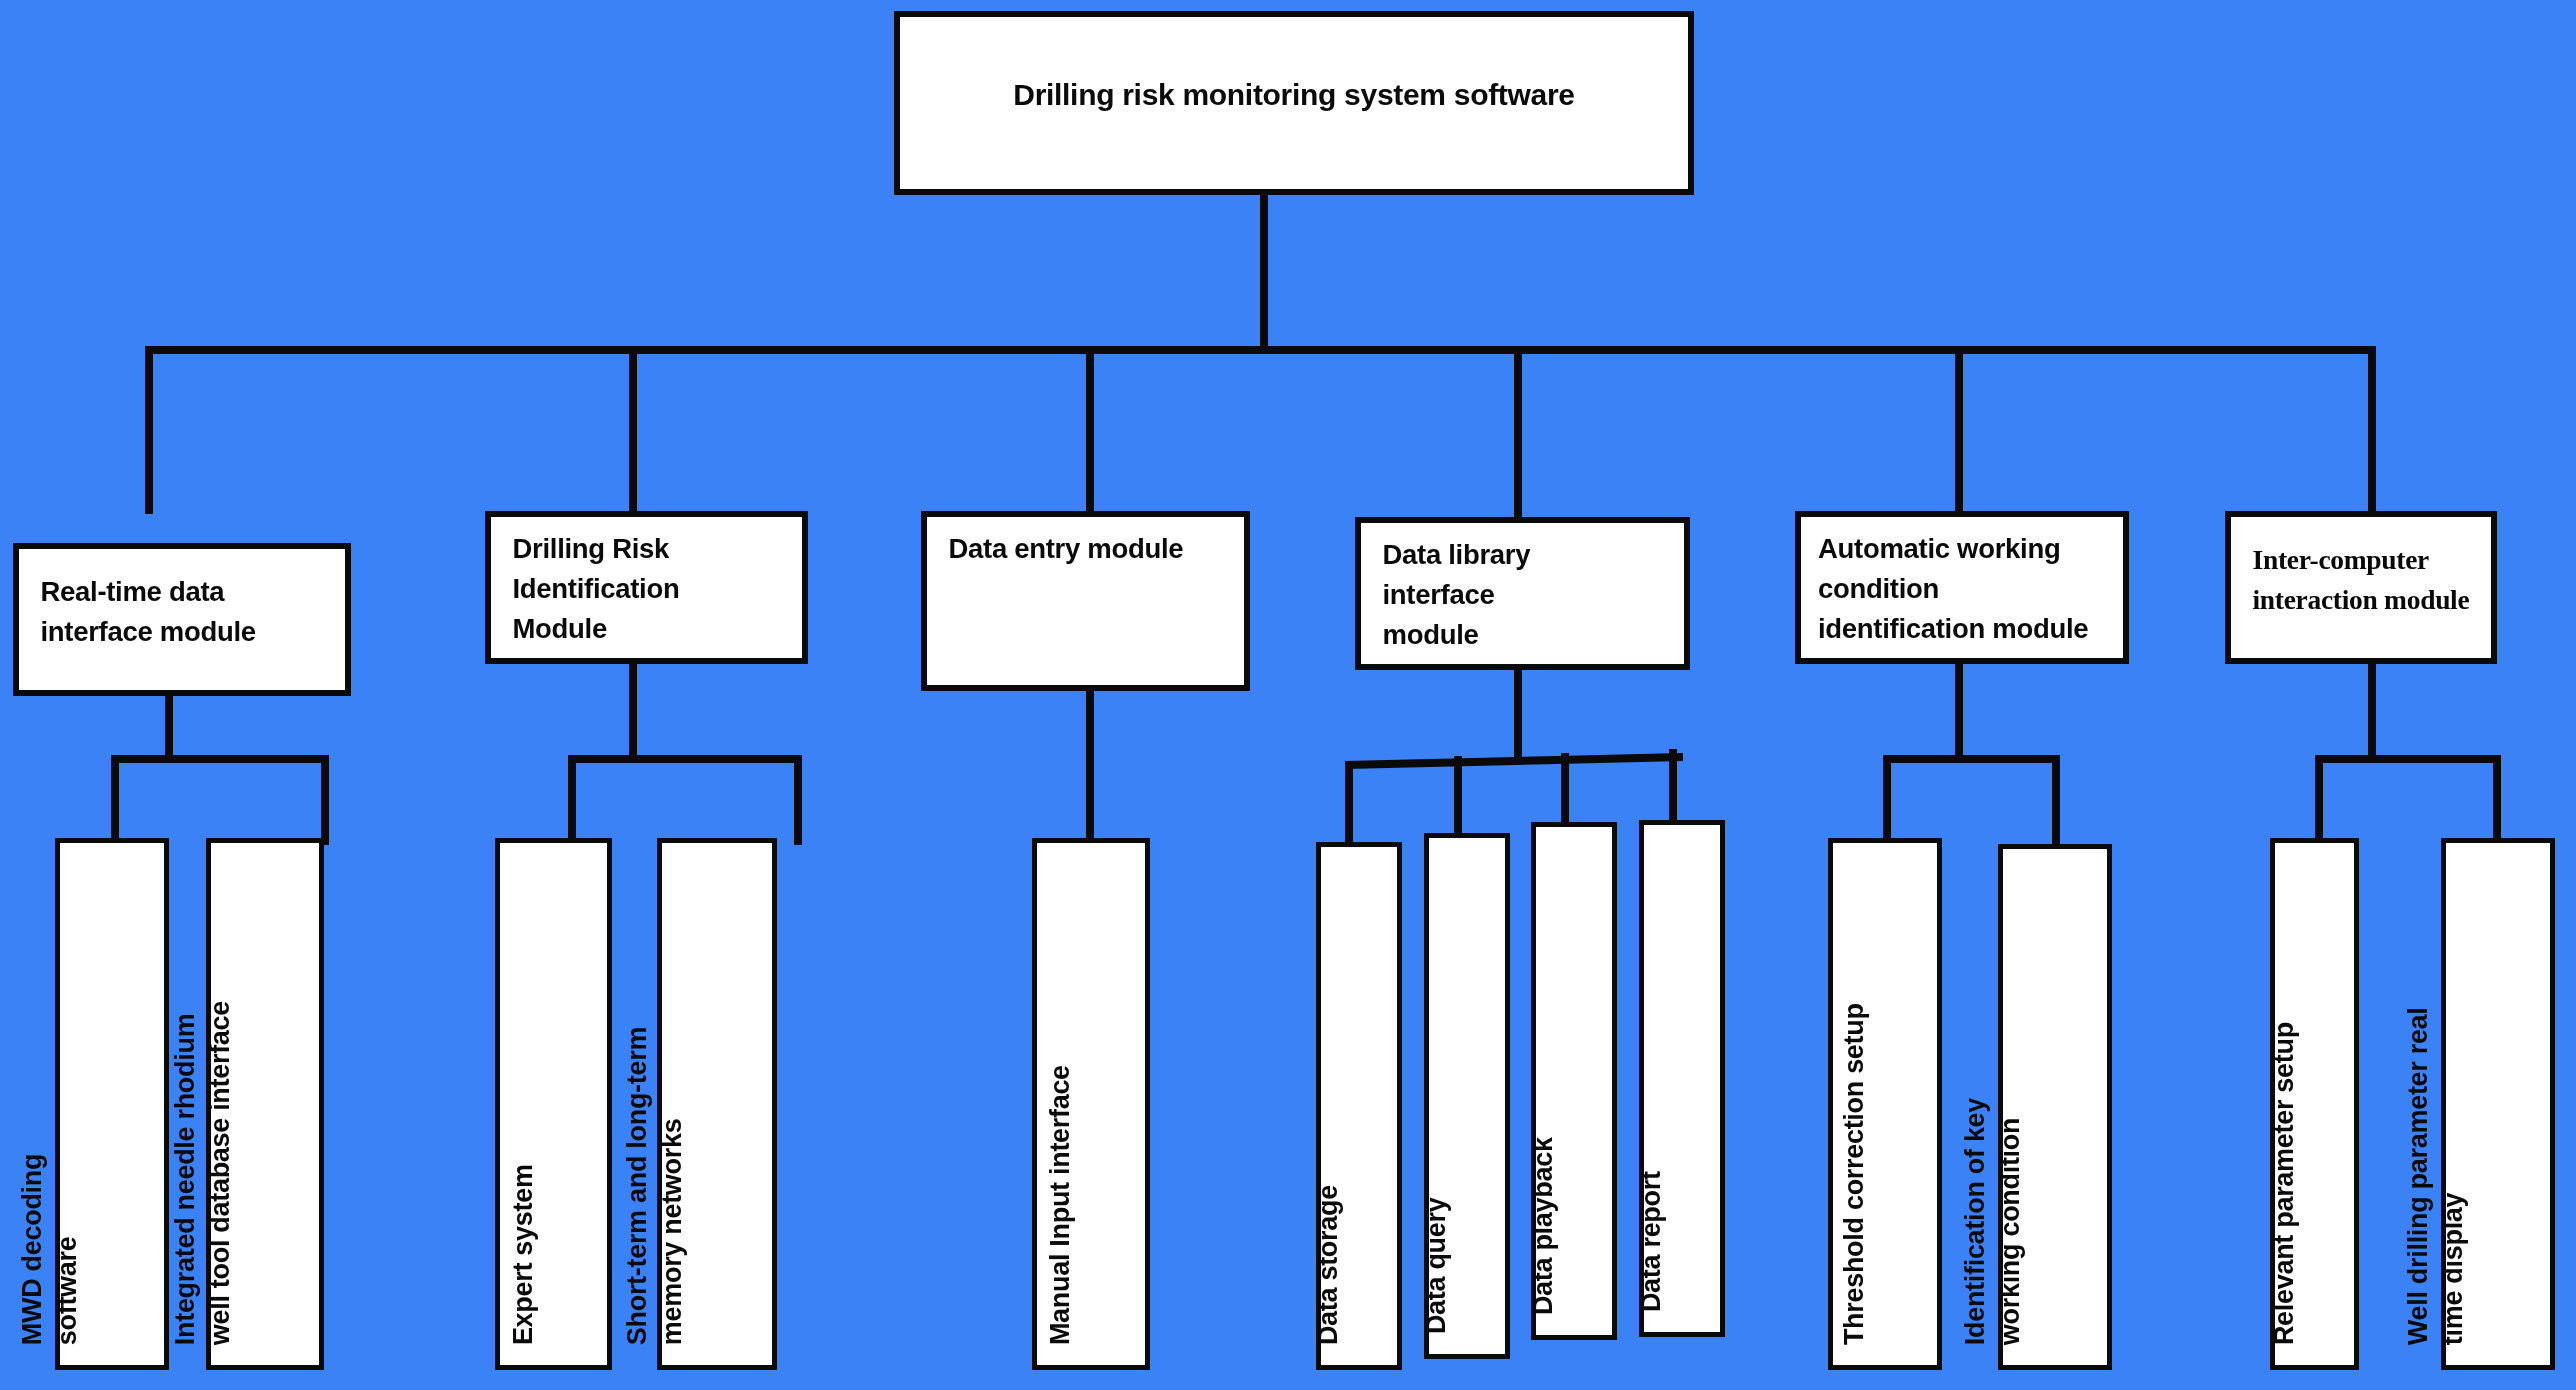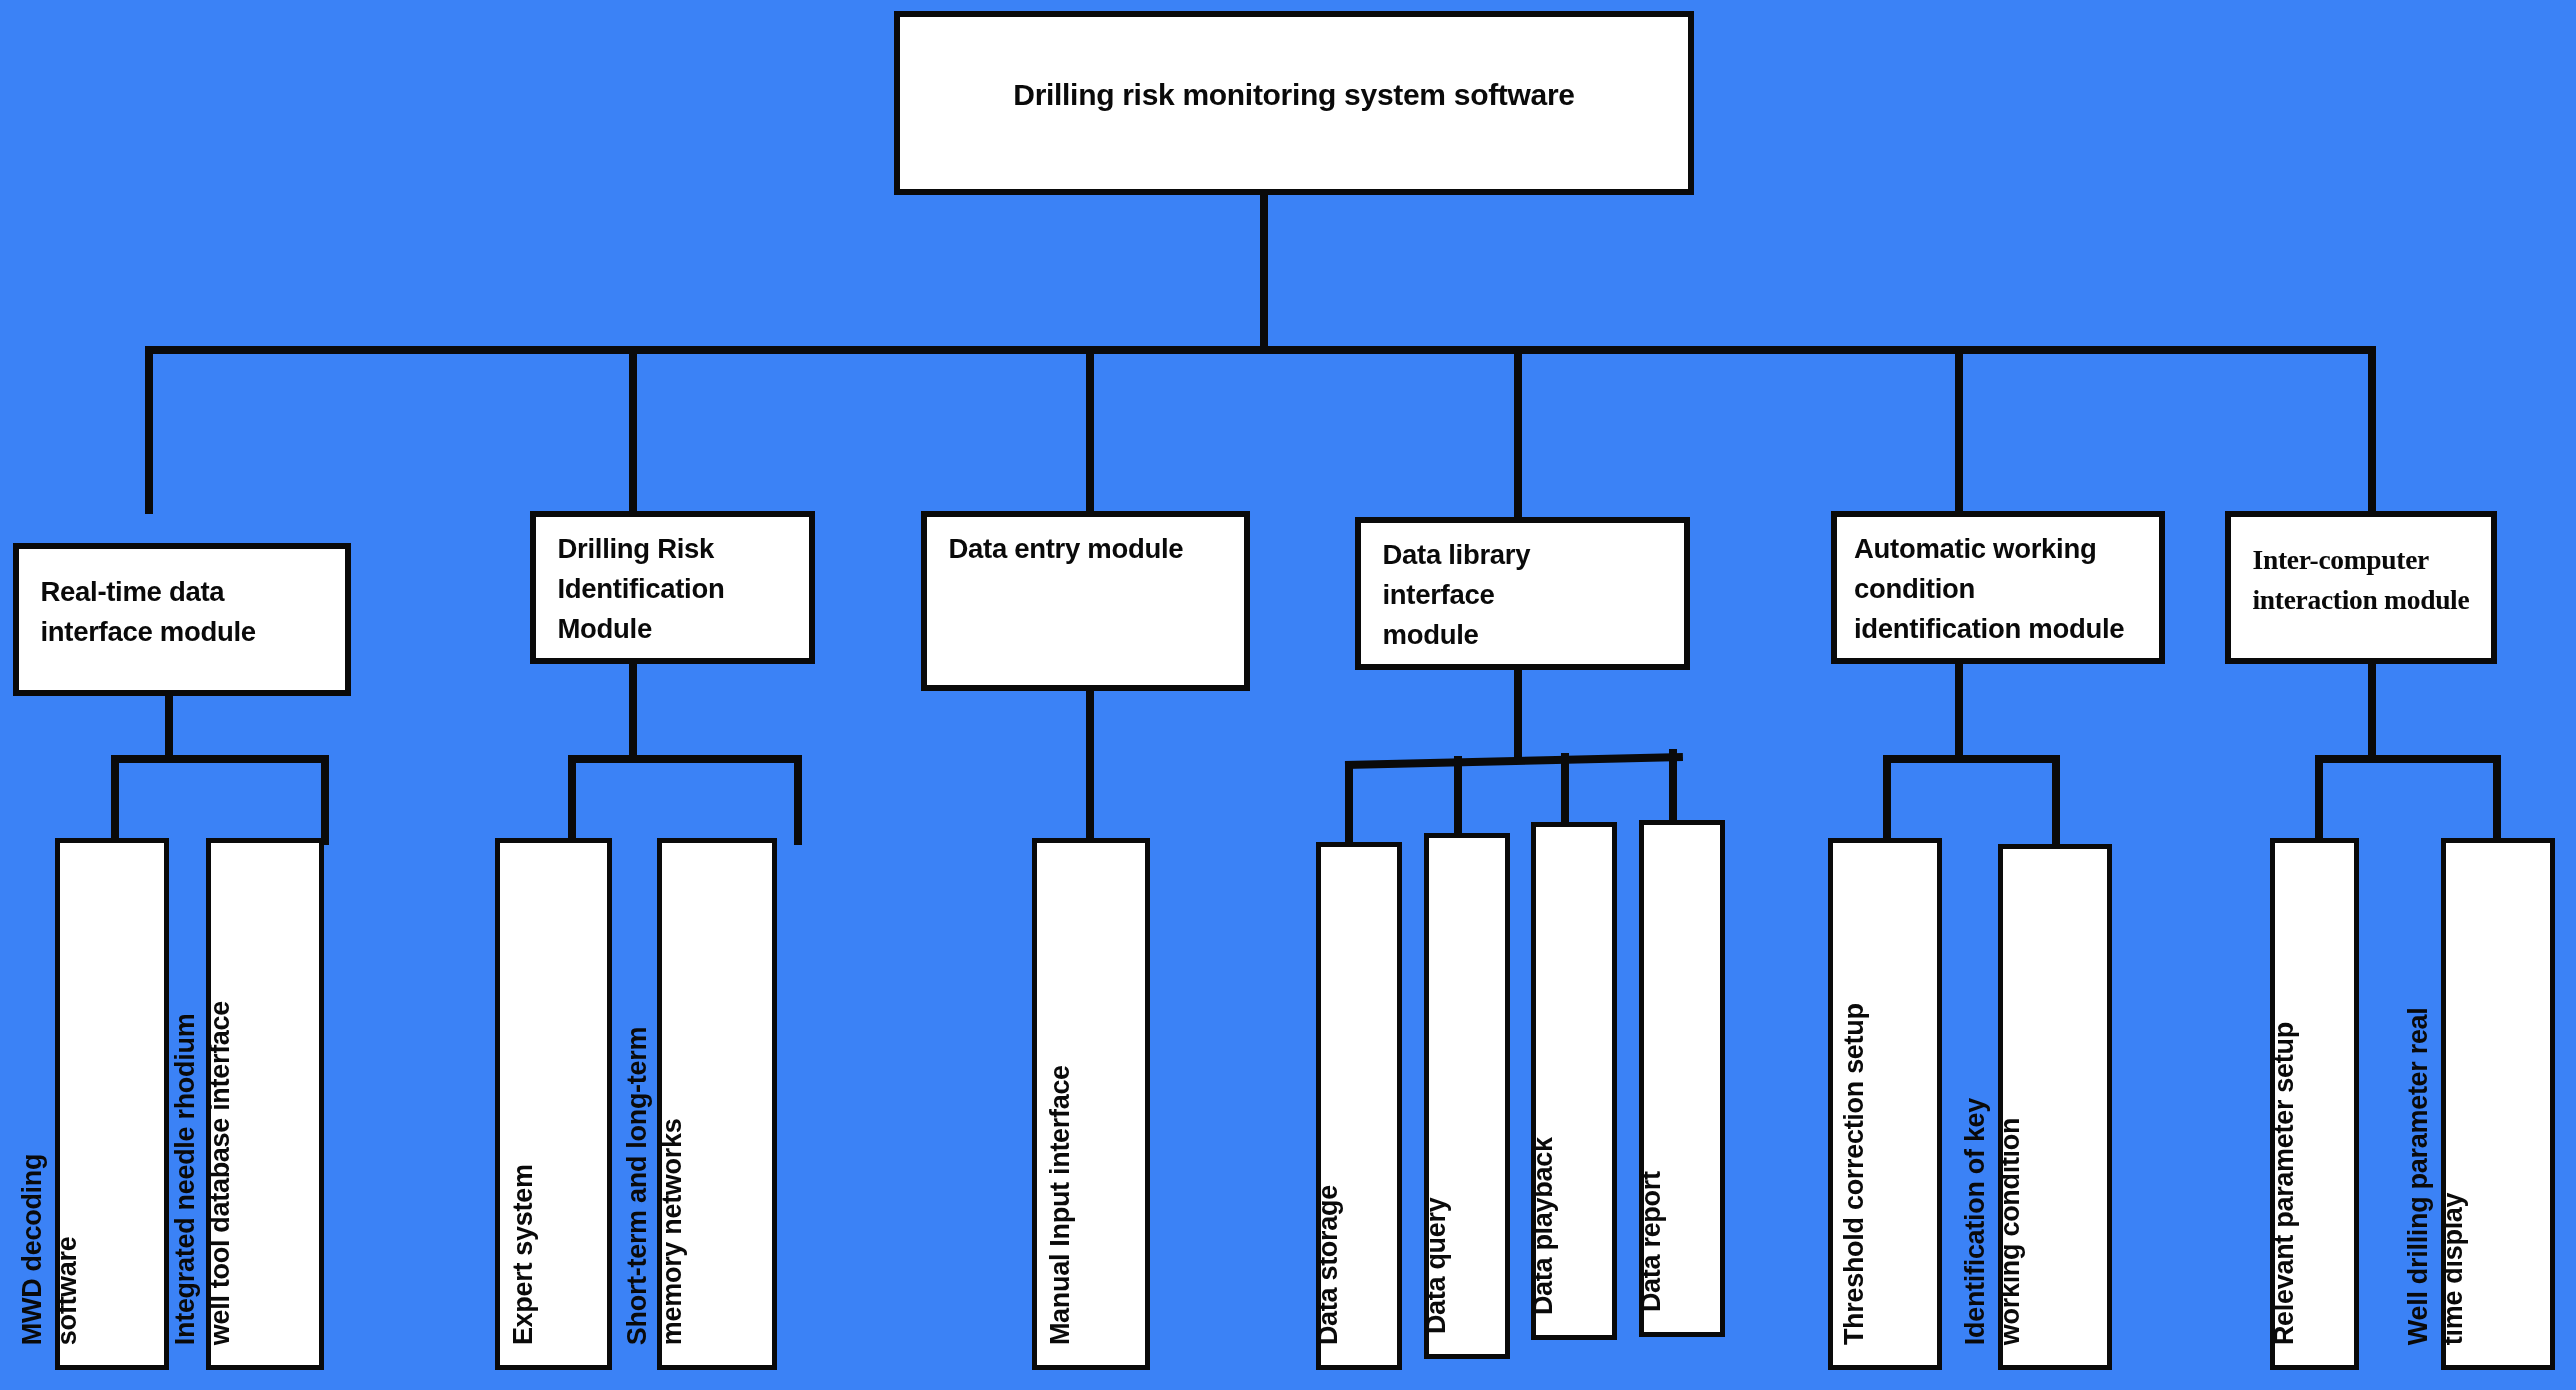--- a/index.html
+++ b/index.html
@@ -80,37 +80,37 @@
   <div class="ln ln-v" style="left:1086px;top:346px;height:168px;"></div>
   <div class="ln ln-v" style="left:1514px;top:346px;height:172px;"></div>
   <div class="ln ln-v" style="left:1955px;top:346px;height:168px;"></div>
   <div class="ln ln-v" style="left:2368px;top:346px;height:168px;"></div>
 
   <div class="node" style="left:13px;top:511px;width:338px;height:153px;margin-top:32px;">
     <div class="node-label lbl-h small" style="top:23px;left:21.5px;right:7.2px;">Real-time data
 interface module</div>
   </div>
 
-  <div class="node" style="left:485px;top:511px;width:285px;height:153px;margin-left:45px;">
+  <div class="node" style="left:485px;top:511px;width:323px;height:153px;">
     <div class="node-label lbl-h small" style="top:12px;left:21.5px;right:6px;">Drilling Risk
 Identification
 Module</div>
   </div>
 
   <div class="node" style="left:921px;top:511px;width:329px;height:180px;">
     <div class="node-label lbl-h small" style="top:12px;left:21.5px;right:6px;">Data entry module</div>
   </div>
 
   <div class="node" style="left:1355px;top:517px;width:335px;height:153px;">
     <div class="node-label lbl-h small" style="top:12px;left:21.5px;right:6px;">Data library
 interface
 module</div>
   </div>
 
-  <div class="node" style="left:1795px;top:511px;width:334px;height:153px;margin-left:36px;">
+  <div class="node" style="left:1795px;top:511px;width:334px;height:153px;">
     <div class="node-label lbl-h small" style="top:12px;left:17px;right:1.2px;">Automatic working
 condition
 identification module</div>
   </div>
 
   <div class="node" style="left:2225px;top:511px;width:272px;height:153px;font-family:Liberation Serif, serif;">
     <div class="node-label lbl-h small" style="top:23px;left:21.5px;right:3.6px;">Inter-computer
 interaction module</div>
   </div>
 

